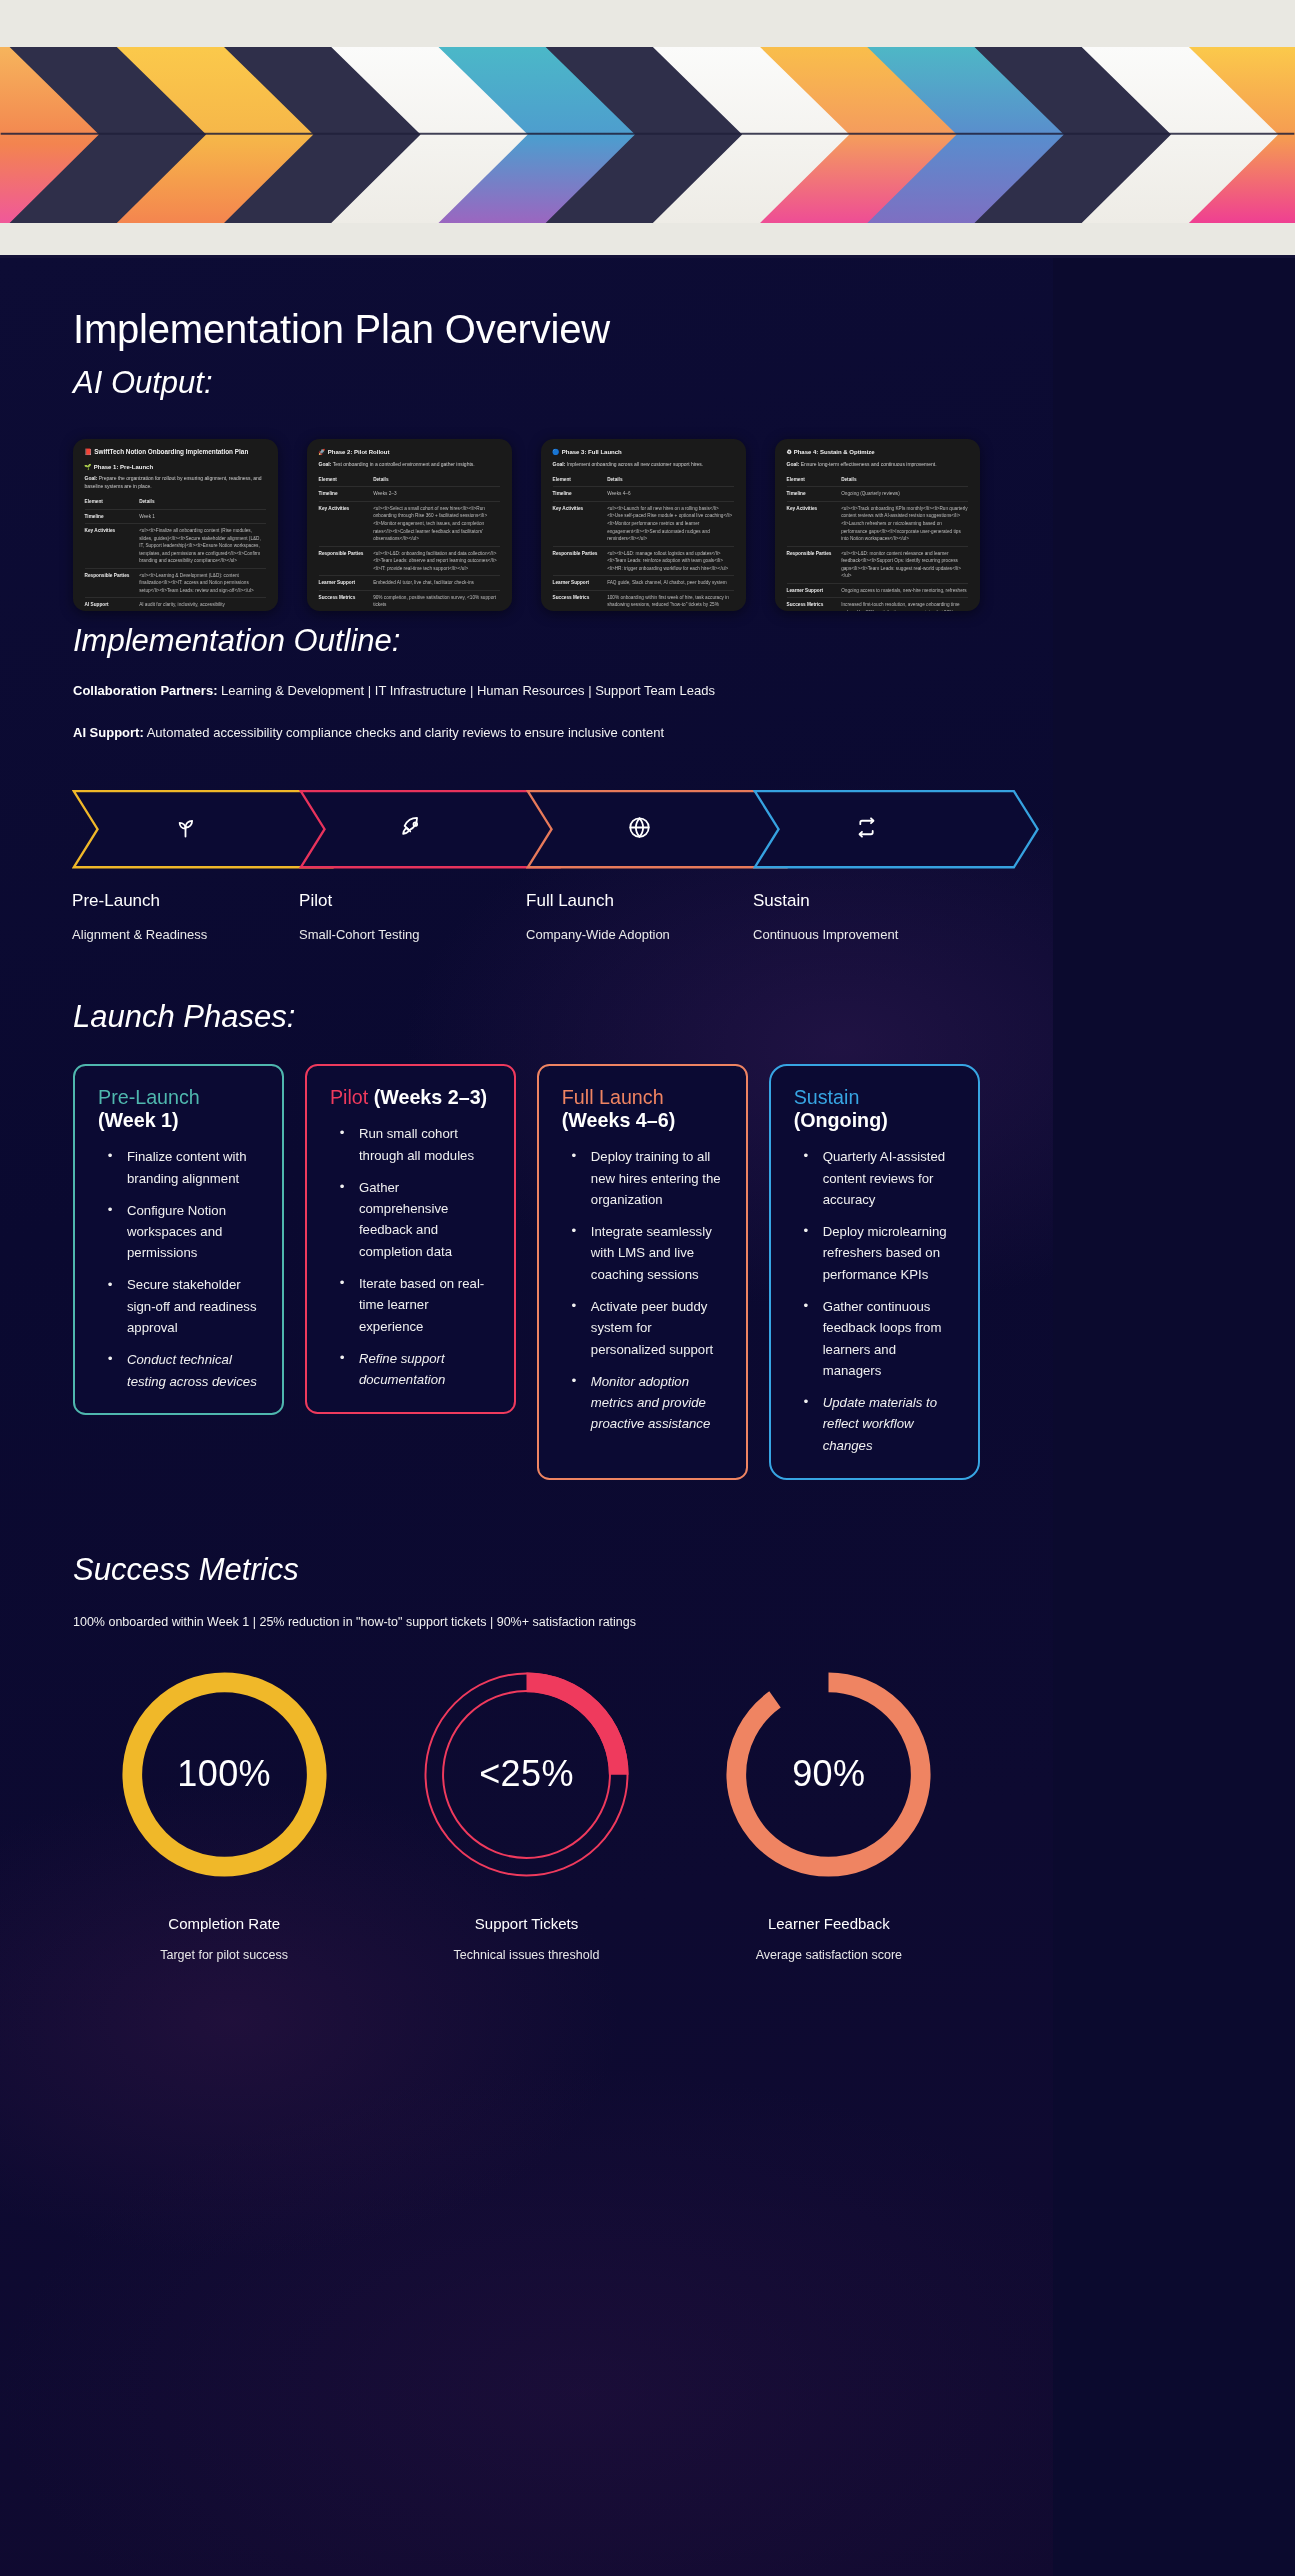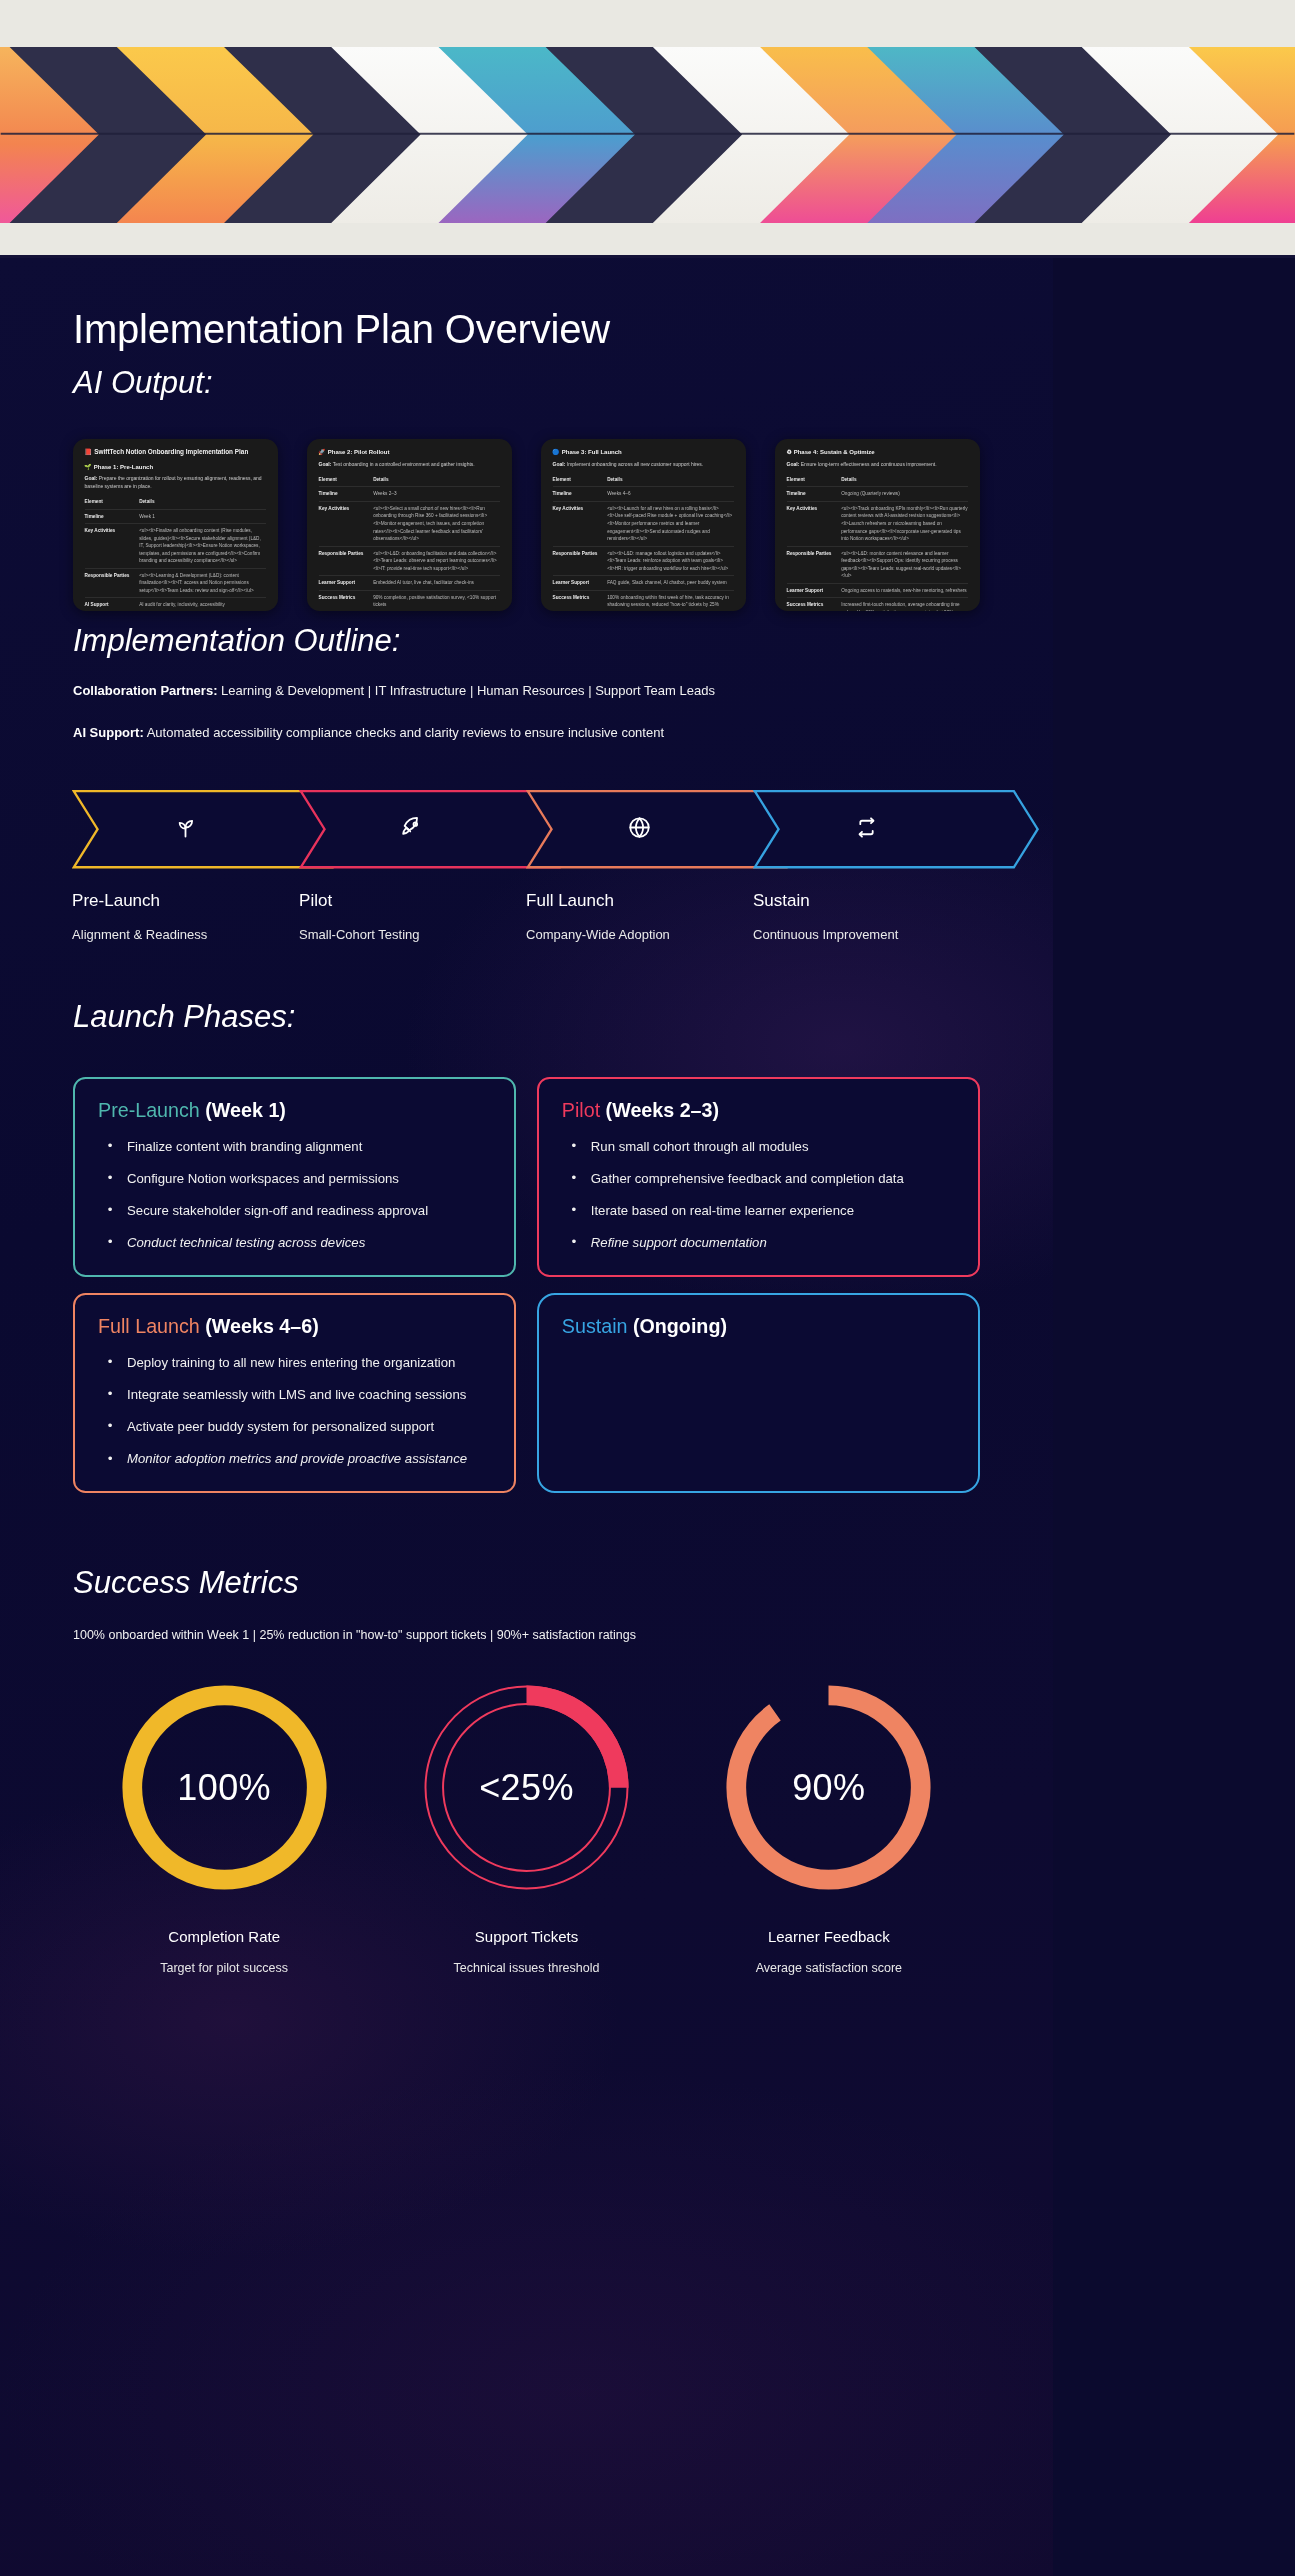--- a/index.html
+++ b/index.html
@@ -153,23 +153,23 @@
   .chev-sub {
     font-size: 13px;
     margin-top: 16px;
     color: #eaeaea;
   }
 
   
   .phases-head { margin-top: 57px; }
   .phase-grid {
     display: grid;
-    grid-template-columns: 1fr 1fr;
+    grid-template-columns: 1fr 1fr 1fr 1fr;
     gap: 16px 20.6px;
-    margin-top: 42px;
+    margin-top: 29px;
   }
   .phase-card {
     border-radius: 12.5px;
     border: 2.7px solid #ffffff;
     background: #0b0a33;
     padding: 19.7px 23px 21.5px 23px;
   }
   .phase-card.auto-h { align-self: start; }
   .pc-title {
     font-size: 19.7px;
@@ -554,20 +554,26 @@
           <li>Integrate seamlessly with LMS and live coaching sessions</li>
           <li>Activate peer buddy system for personalized support</li>
           <li>Monitor adoption metrics and provide proactive assistance</li>
         </ul>
       </div>
       <div class="phase-card" style="border-color: rgb(55, 165, 227); border-radius: 18px;">
         <div class="pc-title">
        <span class="accent" style="color:#37a5e3">Sustain</span>
        <span class="paren">(Ongoing)</span>
      </div>
+     <ul class="pc-list">
+          <li>Quarterly AI-assisted content reviews for accuracy</li>
+          <li>Deploy microlearning refreshers based on performance KPIs</li>
+          <li>Gather continuous feedback loops from learners and managers</li>
+          <li>Update materials to reflect workflow changes</li>
+        </ul>
       </div>
     </div>
 
   <div class="script-head metrics-head">Success Metrics</div>
   <div class="metrics-sub">100% onboarded within Week 1 | 25% reduction in "how-to" support tickets | 90%+ satisfaction ratings</div>
   <div class="donut-row" id="donutRow">
       <div class="donut-col">
         <div class="donut-wrap">
        <svg width="231" height="231" viewBox="0 0 258 258">
             <circle cx="129" cy="129" r="103" fill="none" stroke="#f0b829" stroke-width="22"></circle>

